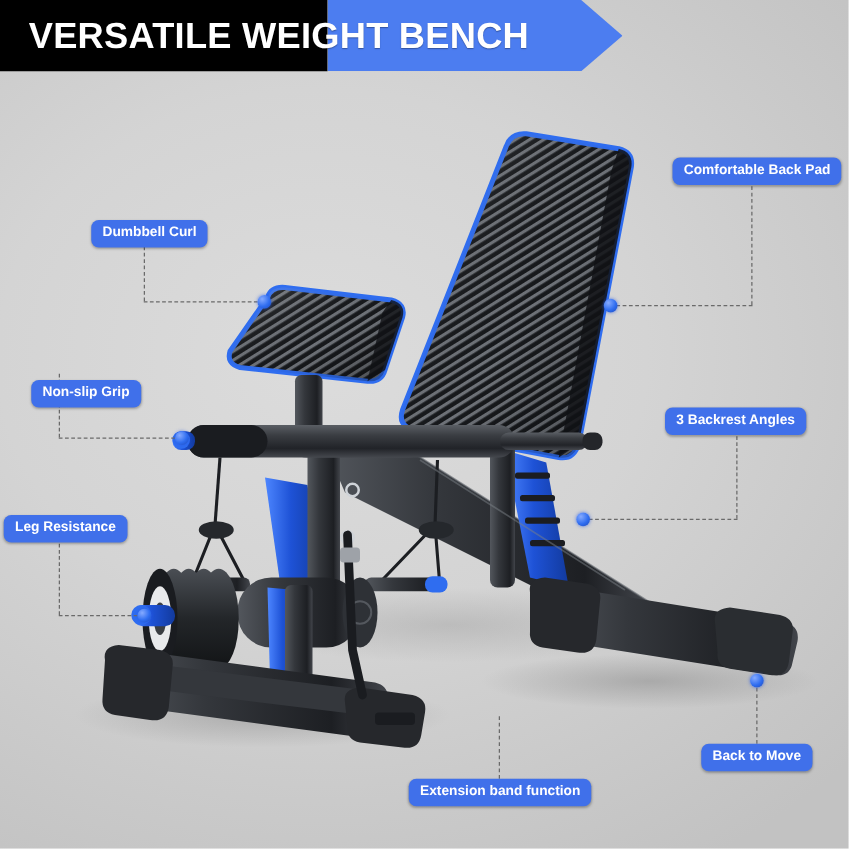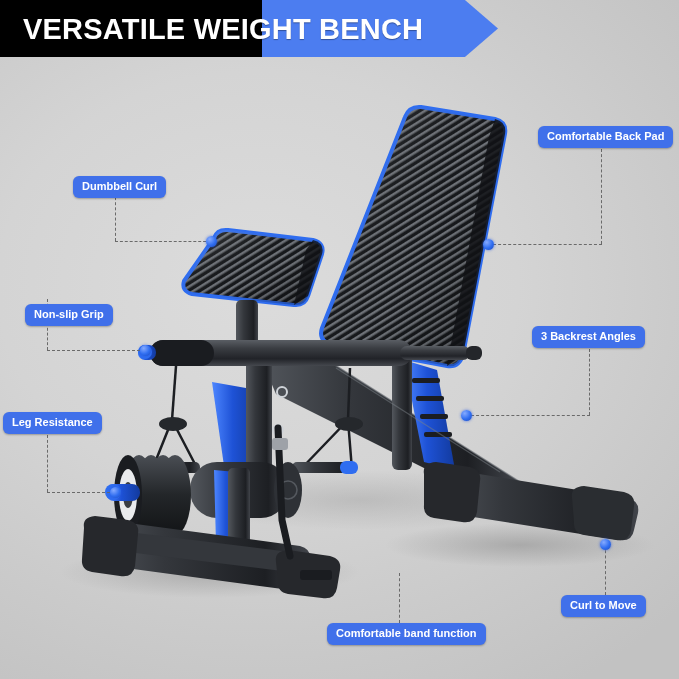--- a/index.html
+++ b/index.html
@@ -244,17 +244,17 @@
   <div class="badge" style="left:73px;top:176px;">Dumbbell Curl</div>
 
   <div class="badge" style="left:538px;top:126px;">Comfortable Back Pad</div>
 
   <div class="badge" style="left:25px;top:276px;margin-top:28px;">Non-slip Grip</div>
 
   <div class="badge" style="left:532px;top:326px;">3 Backrest Angles</div>
 
   <div class="badge" style="left:3px;top:412px;">Leg Resistance</div>
 
-  <div class="badge" style="left:561px;top:595px;">Curl to Move</div>
-
-  <div class="badge" style="left:327px;top:623px;">Comfortable band function</div>
+  <div class="badge" style="left:561px;top:595px;">Back to Move</div>
+
+  <div class="badge" style="left:327px;top:623px;">Extension band function</div>
 
 </div>
 
 </body></html>

